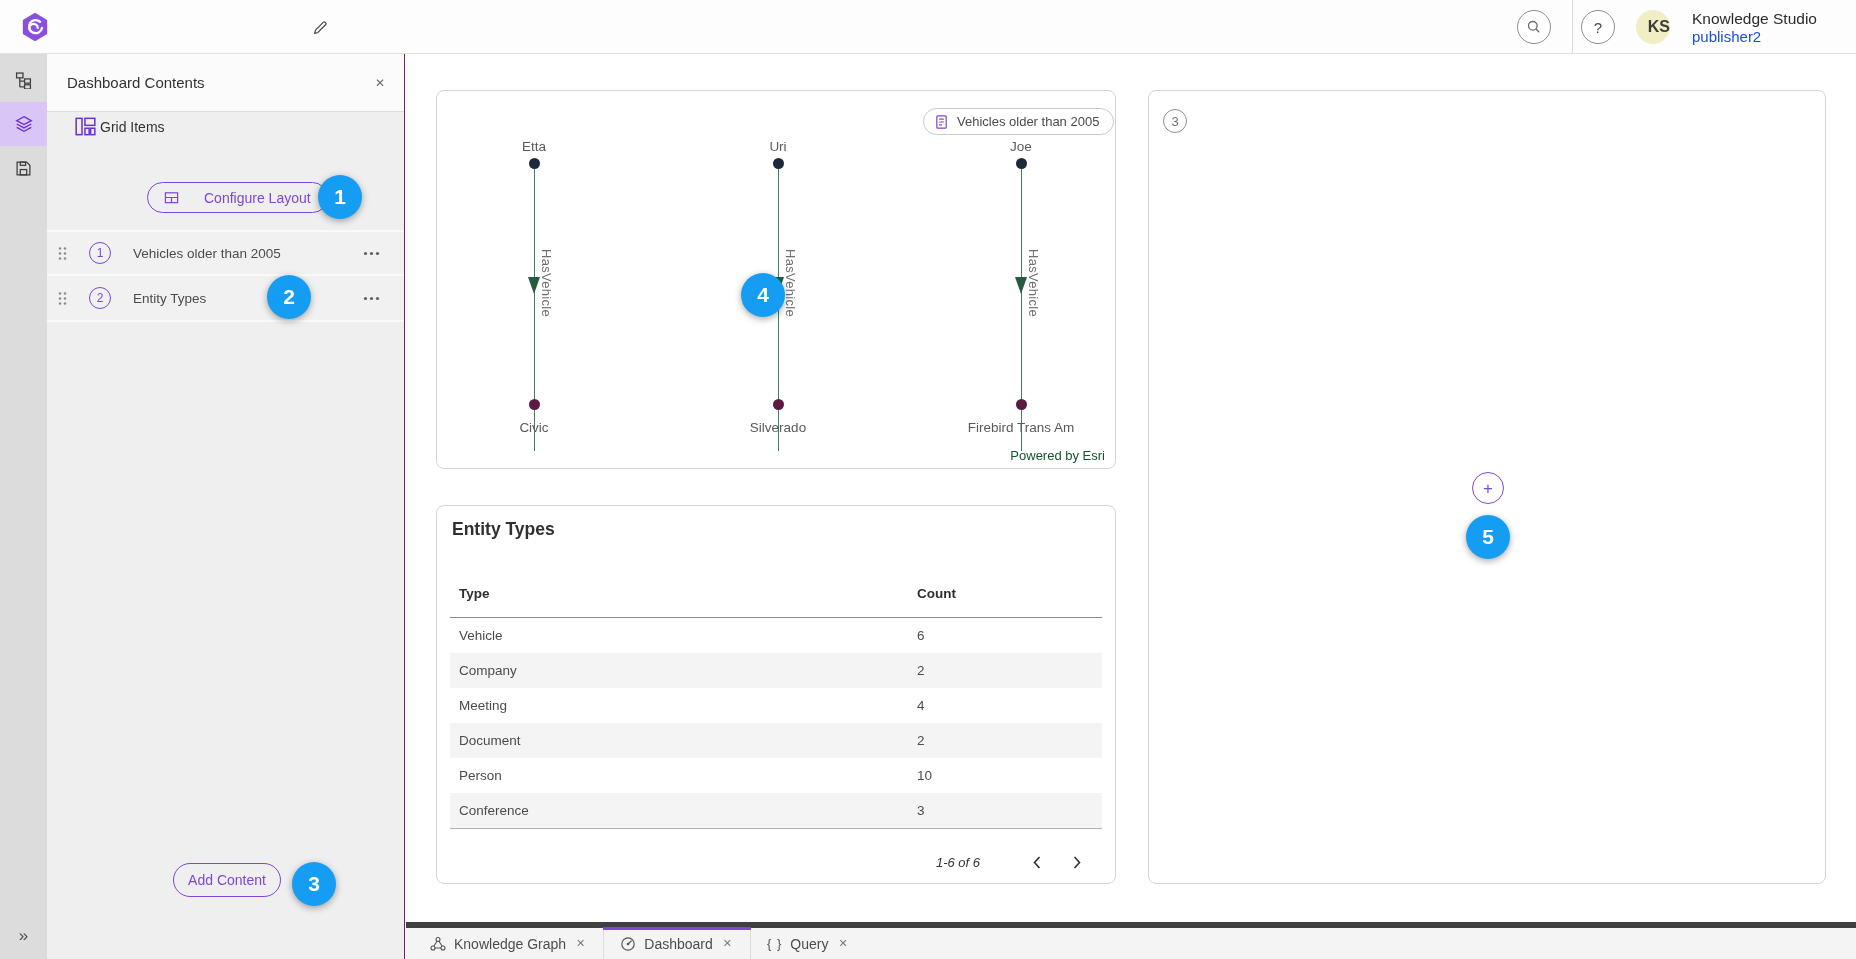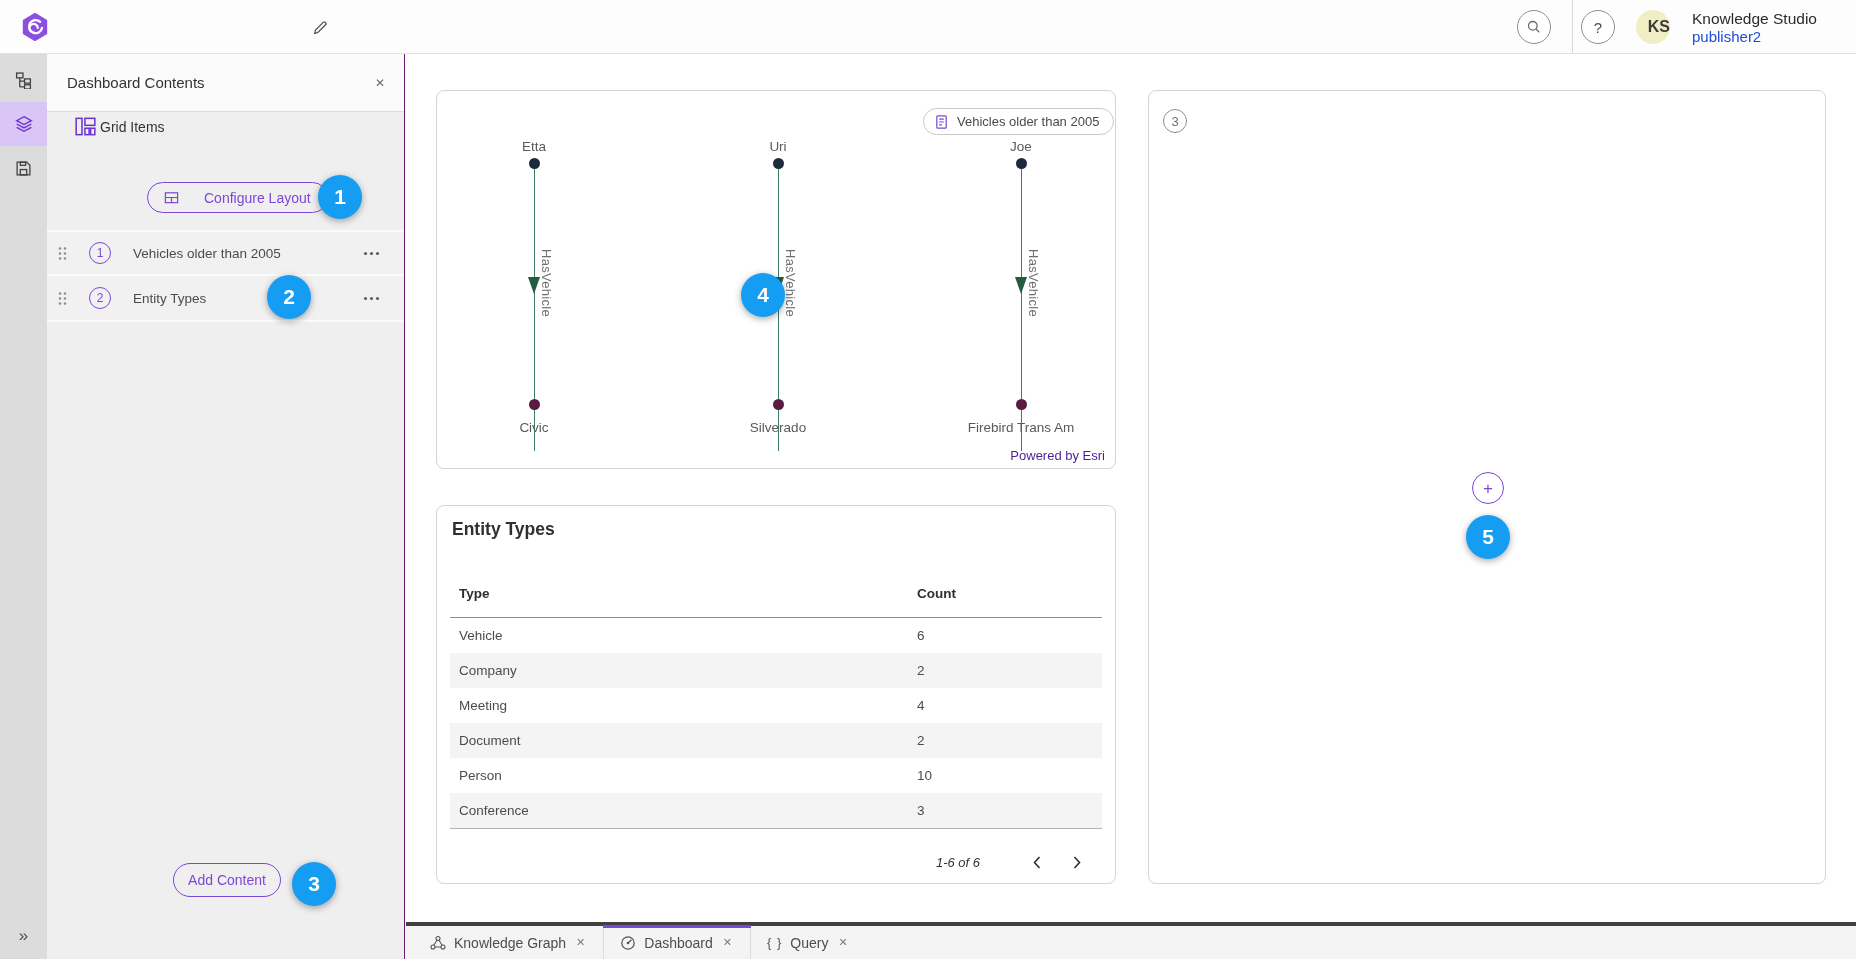--- a/index.html
+++ b/index.html
@@ -52,21 +52,21 @@
   .g-col { position:absolute; top:46px; width:170px; height:290px; }
   .g-col.c0 { left:12px; } .g-col.c1 { left:256px; } .g-col.c2 { left:499px; }
   .g-top-label, .g-bottom-label { position:absolute; width:100%; text-align:center; font-size:13.5px; color:#5a5a5a; }
   .g-top-label { top:2px; } .g-bottom-label { top:243px;margin-top:40px; }
   .g-line { position:absolute; left:84.5px; top:26px; width:1px; height:288px; background:var(--edge); }
   .g-dot { position:absolute; width:11px; height:11px; border-radius:50%; }
   .g-dot.top { left:79.5px; top:20.5px; background:var(--node_top); }
   .g-dot.bottom { left:79.5px; top:261.5px; background:var(--node_bottom); }
   .g-arrow { position:absolute; left:79px; top:140px; width:0; height:0; border-left:6px solid transparent; border-right:6px solid transparent; border-top:17px solid var(--arrow); }
   .g-edge-label { position:absolute; left:90px; top:112px; writing-mode:vertical-rl; font-size:13px; color:#6e6e6e; letter-spacing:.3px; }
-  .attribution { position:absolute; right:10px; bottom:5px; font-size:13px; color:#4c1d95; }
+  .attribution { position:absolute; right:10px; bottom:5px; font-size:13px; color:#14532d; }
 
   .table-card { left:436px; top:505px; width:680px; height:379px; }
   .tbl-title { position:absolute; left:15px; top:13px; font-size:17.5px; font-weight:bold; color:#303030; }
   .tbl-header { position:absolute; left:13px; right:13px; top:72px; height:40px; }
   .tbl-header .col-type { position:absolute; left:9px; top:8px; font-size:13.5px; font-weight:bold; color:#2e2e2e; }
   .tbl-header .col-count { position:absolute; left:467px; top:8px; font-size:13.5px; font-weight:bold; color:#2e2e2e; }
   .tbl-header { border-bottom:1px solid #8e8e8e; }
   .tbl-body { position:absolute; left:13px; right:13px; top:112px; border-bottom:1px solid #b2b2b2; }
   .tbl-row { height:35px; display:flex; align-items:center; }
   .tbl-row:nth-child(even) { background:#f4f4f4; }
@@ -79,21 +79,21 @@
   .empty-card { left:1148px; top:90px; width:678px; height:794px; }
   .empty-idx { position:absolute; left:14px; top:18px; width:24px; height:24px; border:1px solid #8e8e8e; border-radius:50%; display:flex; align-items:center; justify-content:center; font-size:13px; color:#707070; }
   .plus-btn { position:absolute; left:323px; top:381px; width:32px; height:32px; border:1px solid var(--accent); border-radius:50%; background:#fff; color:var(--accent); font-size:17px; line-height:1; display:flex; align-items:center; justify-content:center; cursor:pointer; }
 
   
   .badge { position:absolute; width:44px; height:44px; border-radius:50%; background:var(--badge_blue); color:#fff; font-size:21px; font-weight:bold; display:flex; align-items:center; justify-content:center; box-shadow:0 2px 7px rgba(0,0,0,.35); z-index:9; }
   .b1 { left:318px; top:175px; } .b2 { left:267px; top:275px; } .b3 { left:292px; top:862px; }
   .b4 { left:741px; top:273px; } .b5 { left:1466px; top:515px; }
 
   
-  .tabbar { position:absolute; left:406px; right:0; bottom:0; height:37px; background:#f4f4f4; border-top:4px solid #404040; display:flex; align-items:stretch; padding-left:8px; z-index:5; }
+  .tabbar { position:absolute; left:406px; right:0; bottom:0; height:37px; background:#f4f4f4; border-top:6px solid #404040; display:flex; align-items:stretch; padding-left:8px; z-index:5; }
   .tab { position:relative; display:flex; align-items:center; gap:8px; padding:0 16px; font-size:14px; color:#4d4d4d; cursor:pointer; }
   .tab.active { border-left:1px solid #dcdcdc; border-right:1px solid #dcdcdc; }
   .tab.active .tab-indicator { position:absolute; left:-1px; right:-1px; top:-1px; height:3px; background:var(--accent); }
   .tab-close { font-size:11px; color:#7a7a7a; padding:2px; cursor:pointer; }
   .braces-icon { font-size:13px; color:#555; letter-spacing:1px; }
 
   svg { display:block; }
 </style>
 </head>
 <body>

